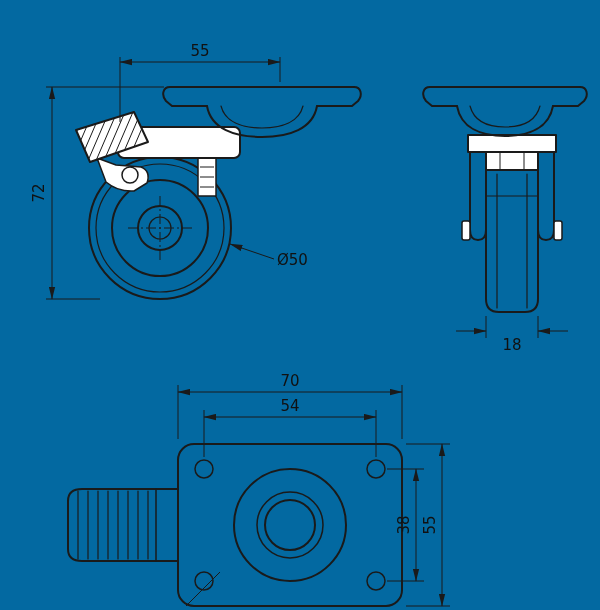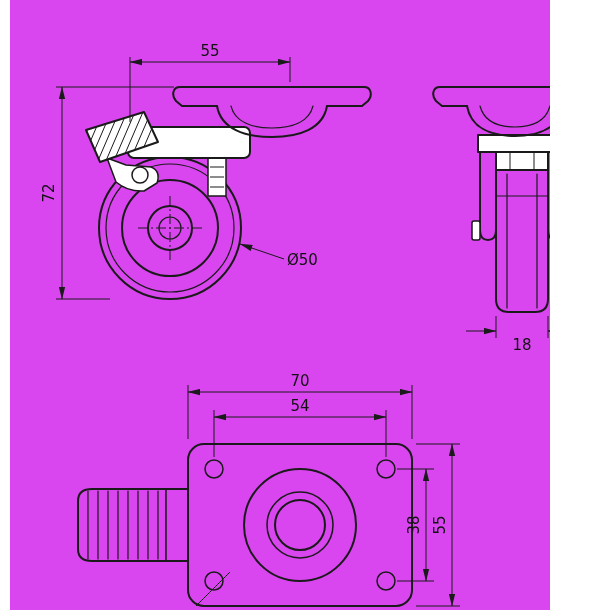--- a/index.html
+++ b/index.html
@@ -1,16 +1,16 @@
 <!DOCTYPE html>
 <html><head>
 <meta charset="utf-8">
 <style>
   html,body{margin:0;padding:0;background:#fff;}
-  .sheet{width:540px;height:610px;background:#d946ef;overflow:hidden;margin-left:10px;}
+  .sheet{width:600px;height:610px;background:#0369a1;overflow:hidden;}
   svg{display:block;}
   .ln{fill:none;stroke:#1a1a1a;stroke-width:2;stroke-linecap:round;stroke-linejoin:round;}
   .ln.thin{stroke-width:1.2;}
   .ln.med{stroke-width:1.5;}
   .fw{fill:#fff;}
   .dim{stroke:#1a1a1a;stroke-width:1;fill:none;}
   .cl{stroke:#1a1a1a;stroke-width:1;fill:none;stroke-dasharray:10 3 2 3;}
   .hatch{stroke:#1a1a1a;stroke-width:1;fill:none;}
   .dimtext{font:15px "DejaVu Sans","Liberation Sans",sans-serif;fill:#111;stroke:none;}
 </style>

